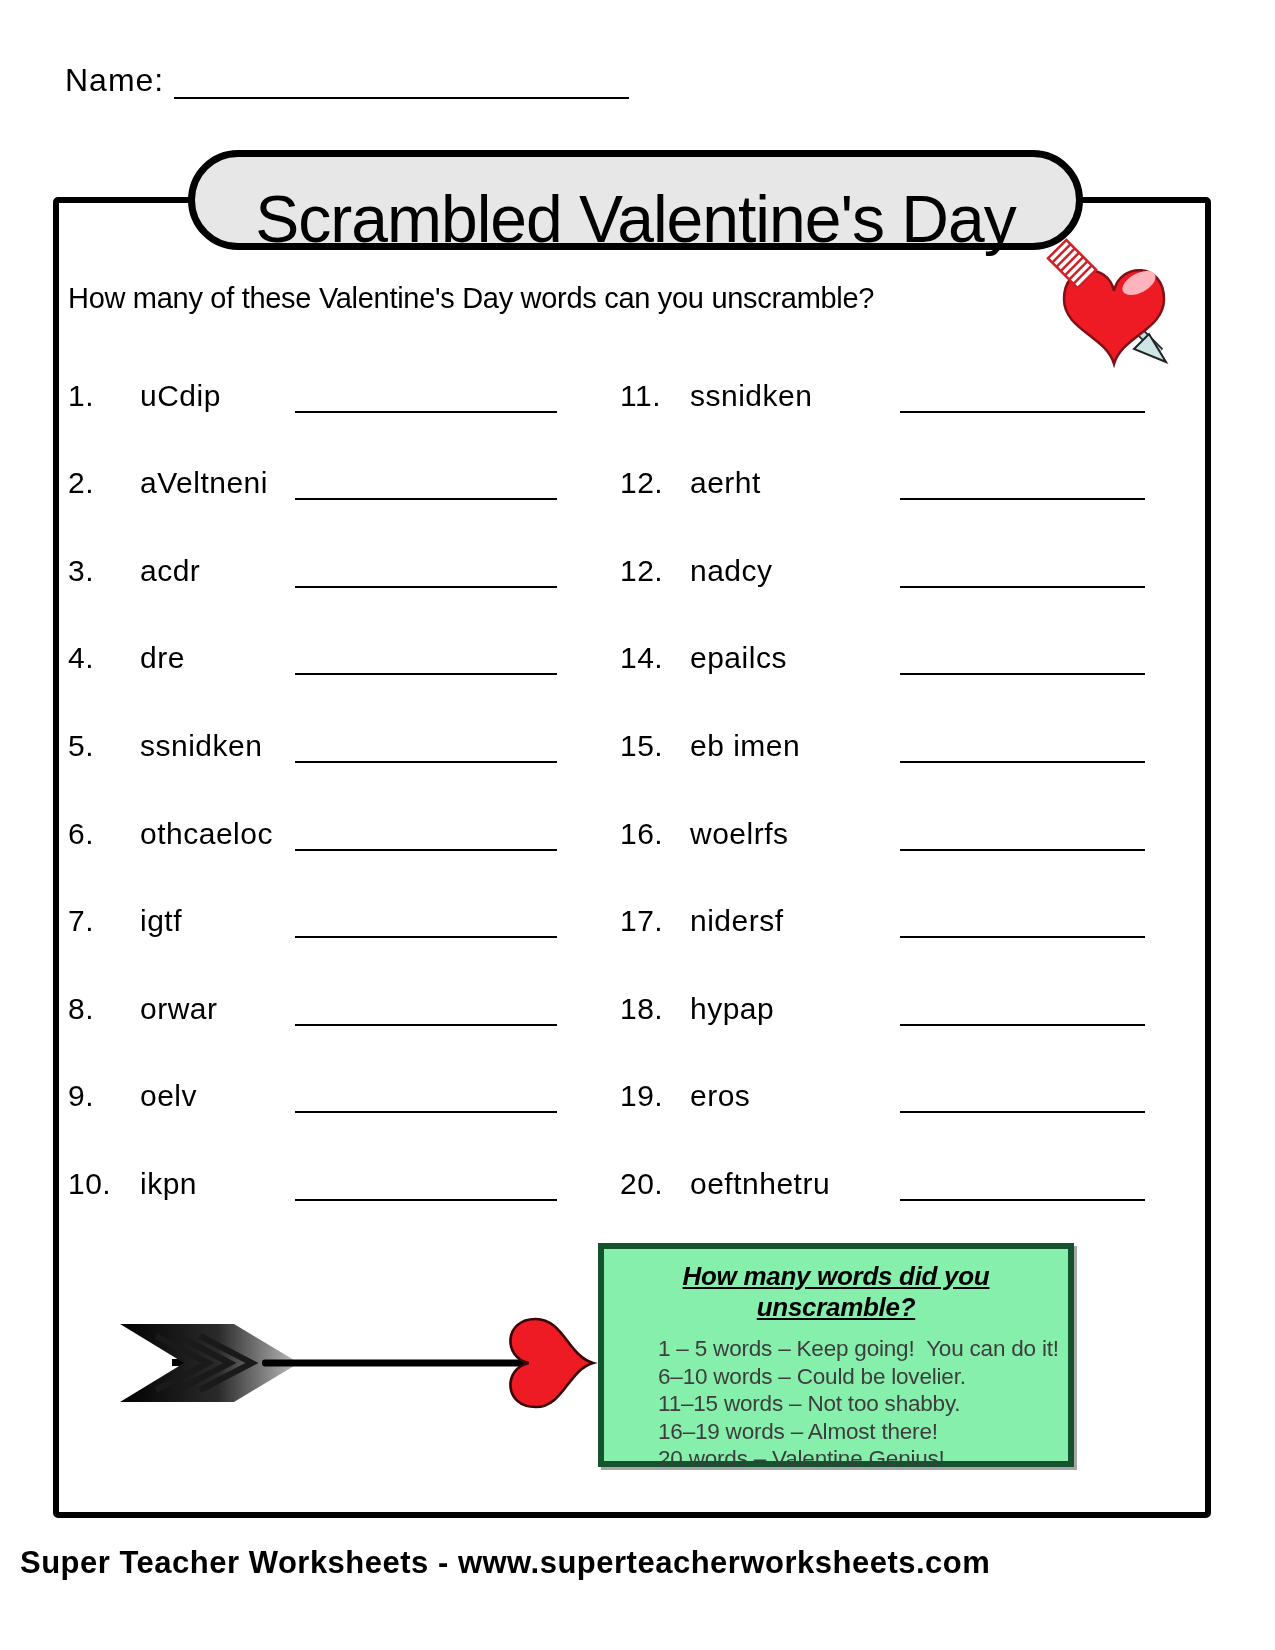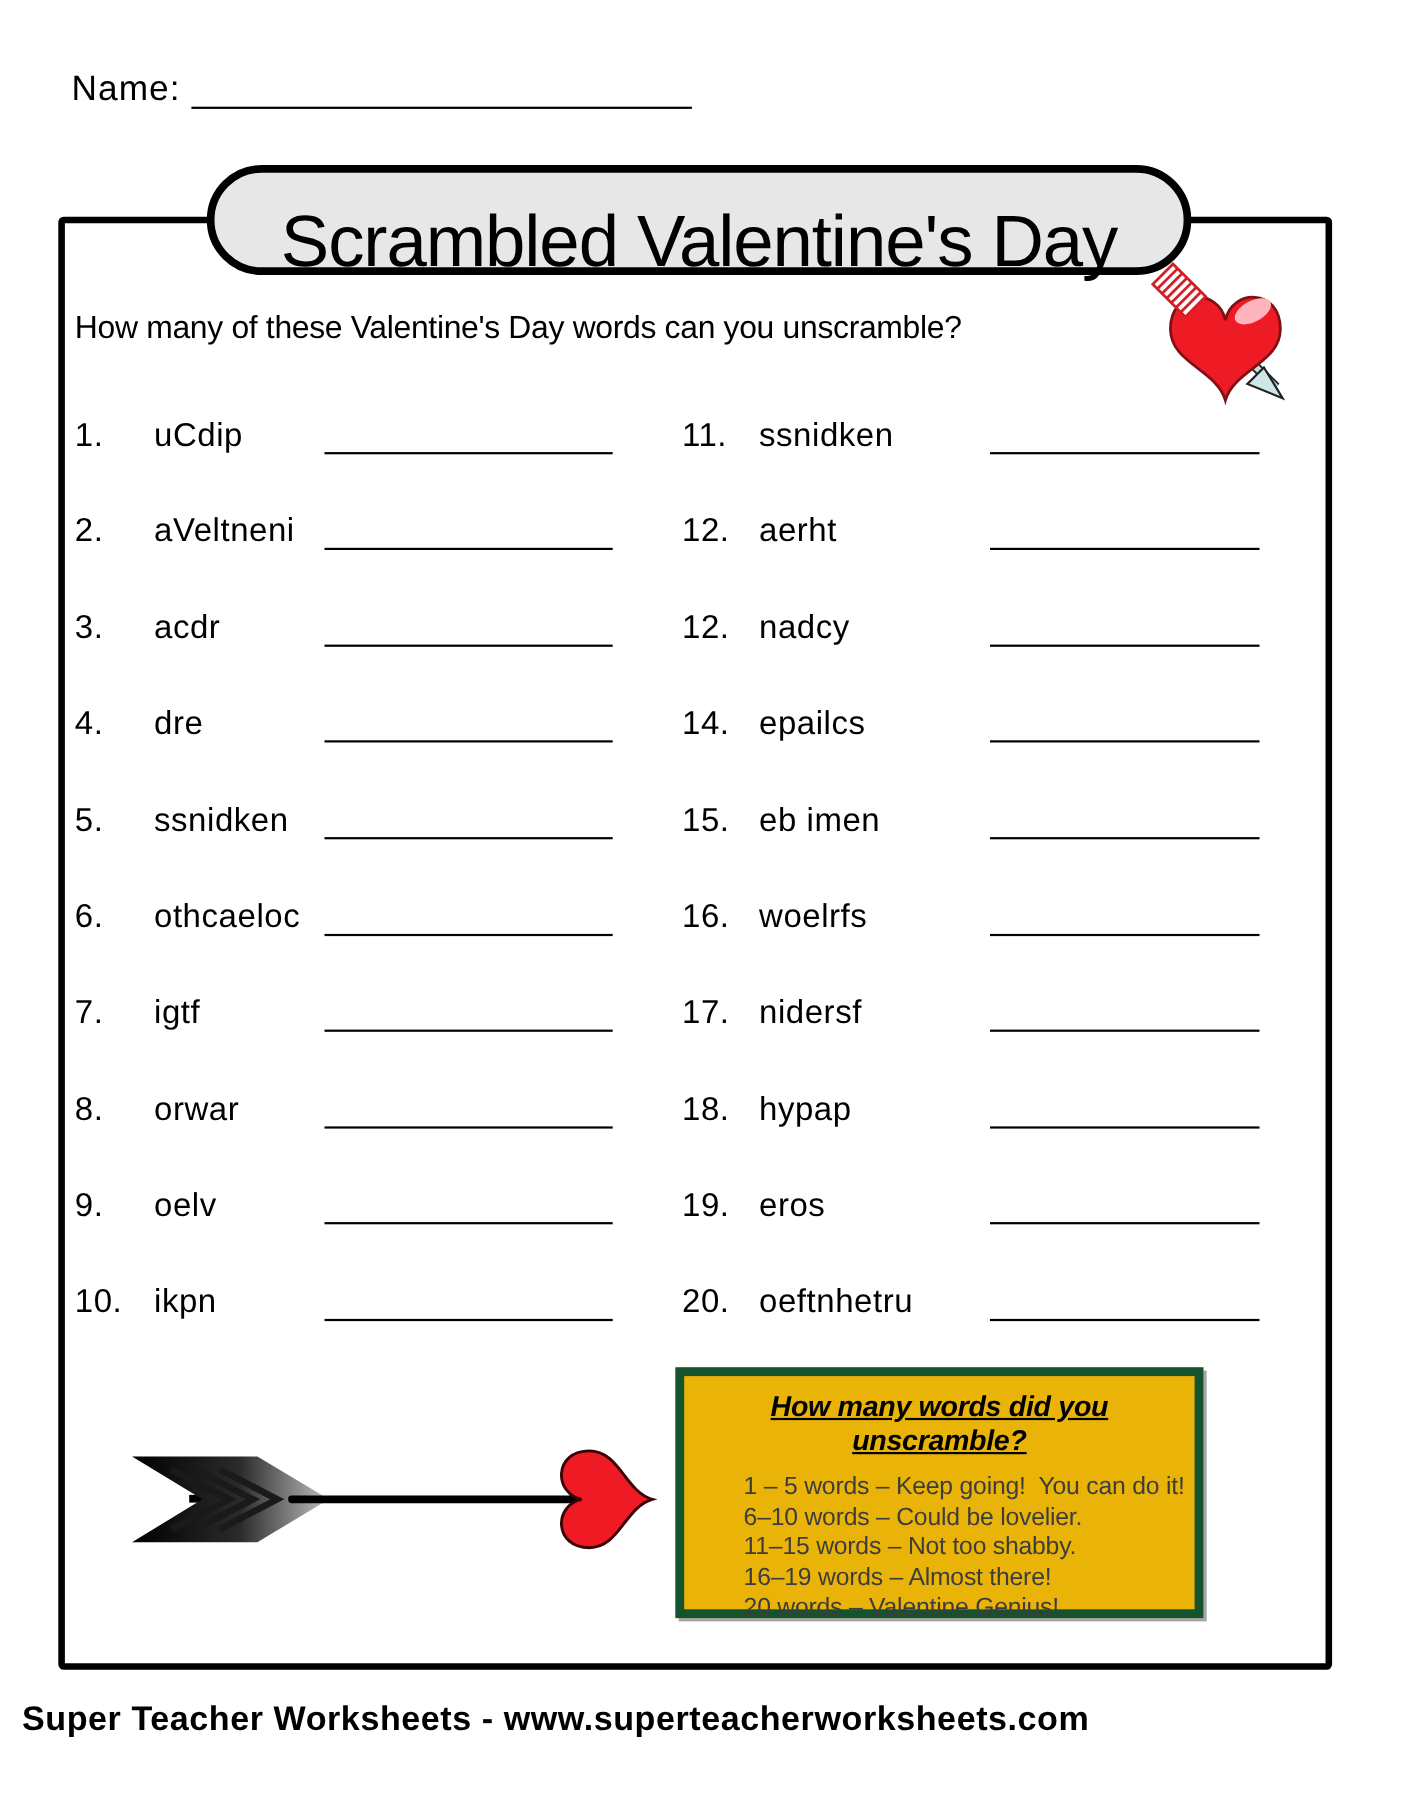--- a/index.html
+++ b/index.html
@@ -34,22 +34,22 @@
   .word-row .scrambled{font-size:30px;line-height:34px;letter-spacing:0.5px;}
   .col-left .scrambled{width:155px;}
   .col-right .scrambled{width:210px;}
   .word-row .blank{border-bottom:2px solid #000;height:10px;}
   .col-left .blank{width:262px;}
   .col-right .blank{width:245px;}
   
   .arrow-bottom{position:absolute;left:112px;top:1312px;width:488px;height:102px;z-index:2;}
   
   .score-box{
-    position:absolute;left:614px;top:1243px;width:464px;height:212px;background:#eab308;
-    border:8px solid #14532d;box-shadow:3px 3px 0 rgba(0,0,0,0.35);z-index:2;
+    position:absolute;left:598px;top:1243px;width:464px;height:212px;background:#86efac;
+    border:6px solid #14532d;box-shadow:3px 3px 0 rgba(0,0,0,0.35);z-index:2;
   }
   .score-heading{margin-top:12px;text-align:center;font-size:26px;font-weight:bold;font-style:italic;text-decoration:underline;letter-spacing:-0.3px;}
   .score-lines{padding:12px 6px 0 26px;}
   .score-line{font-size:22.5px;line-height:27.6px;color:#3d3d3d;font-weight:300;white-space:pre-wrap;letter-spacing:-0.2px;margin-left:28px;}
   
   .footer{position:absolute;left:0;top:1545px;width:100%;text-align:left;font-size:31px;font-weight:bold;letter-spacing:0.5px;padding-left:20px;}
 </style>
 </head>
 <body>
 

